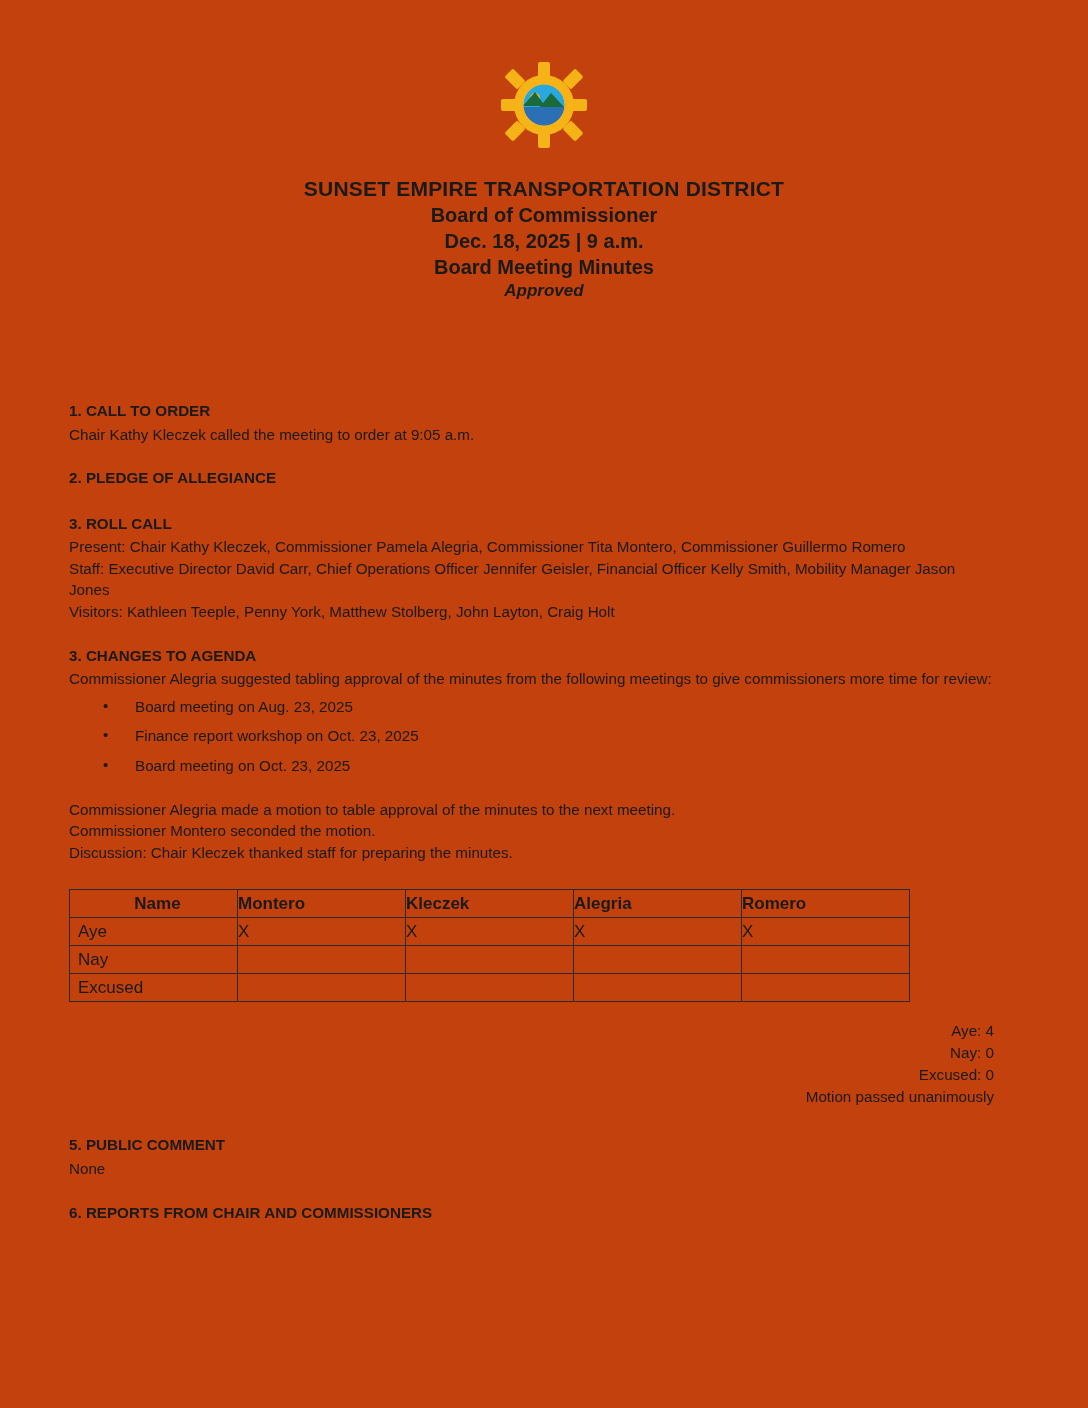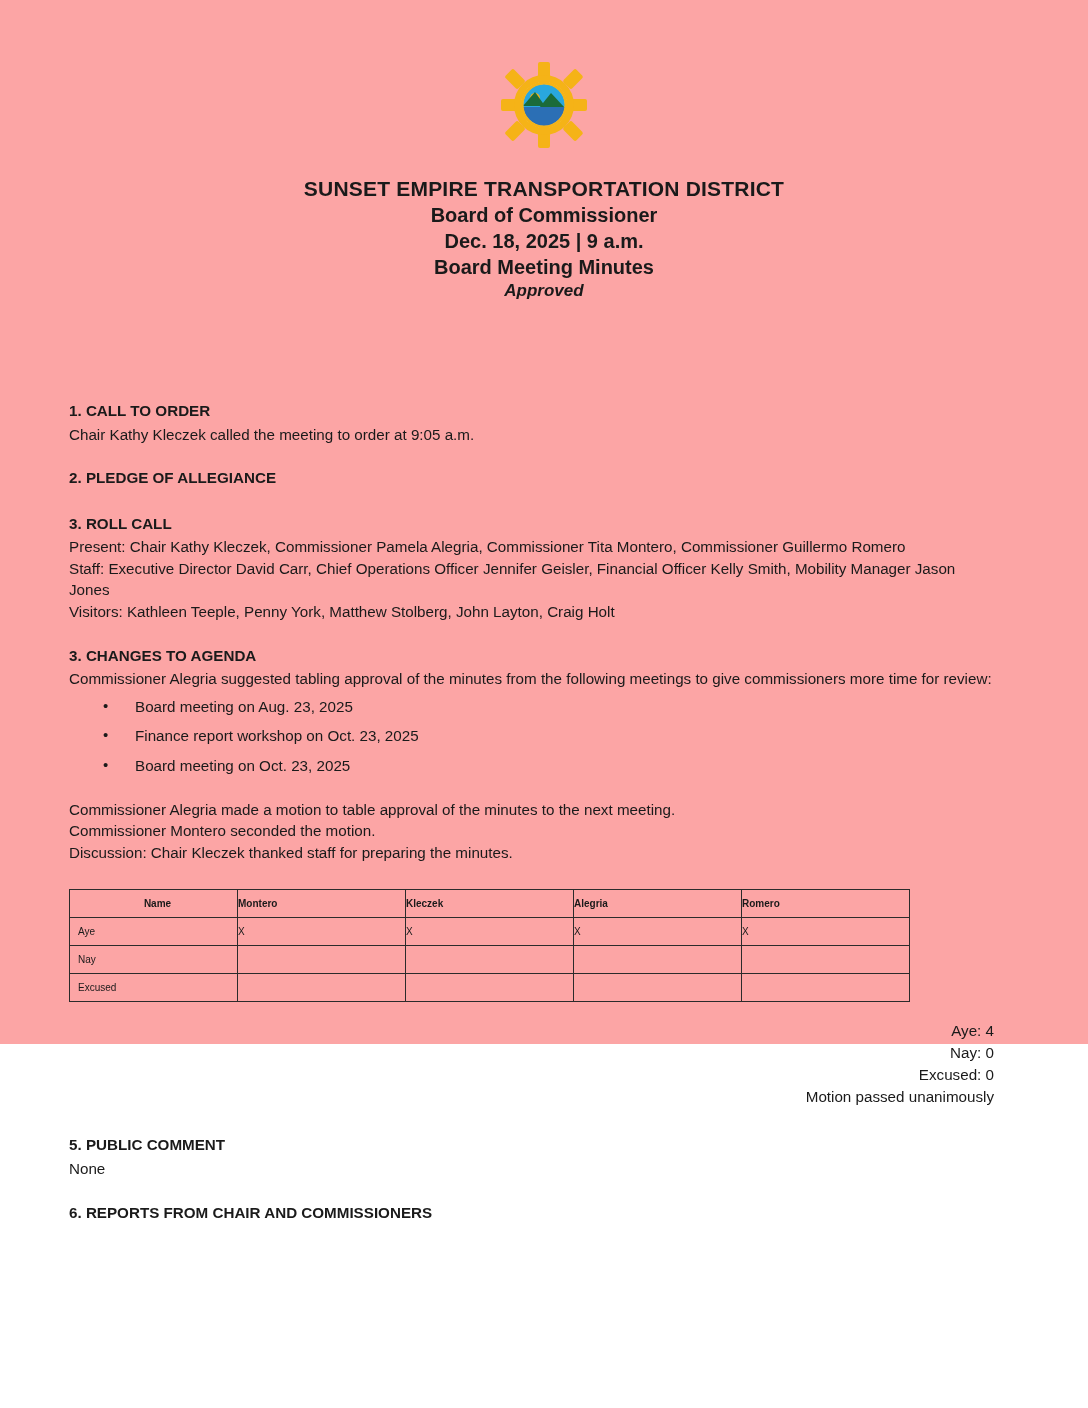--- a/index.html
+++ b/index.html
@@ -11,24 +11,24 @@
     width: 1088px;
     height: 1408px;
     font-family: "Liberation Sans", sans-serif;
     color: #1a1a1a;
     position: relative;
     overflow: hidden;
   }
   .page {
     position: relative;
     width: 1088px;
-    height: 1044px;
+    height: 1408px;
     box-sizing: border-box;
     padding: 0;
-    background: #fca5a5;
+    background: #c2410c;
   }
 
   
   .logo-wrap {
     position: absolute;
     top: 62px;
     left: 0;
     width: 1088px;
     display: flex;
     justify-content: center;
@@ -109,21 +109,21 @@
   table.vote {
     border-collapse: collapse;
     width: 840px;
     margin-top: 4px;
     table-layout: fixed;
   }
   table.vote th,
   table.vote td {
     border: 1px solid #2b2b2b;
     height: 27px;
-    font-size: 10px;
+    font-size: 17px;
     padding: 0 0 0 8px;
   }
   table.vote th {
     font-weight: bold;
   }
   table.vote th.c,
   table.vote td.c {
     text-align: left;
     padding-left: 0;
   }

